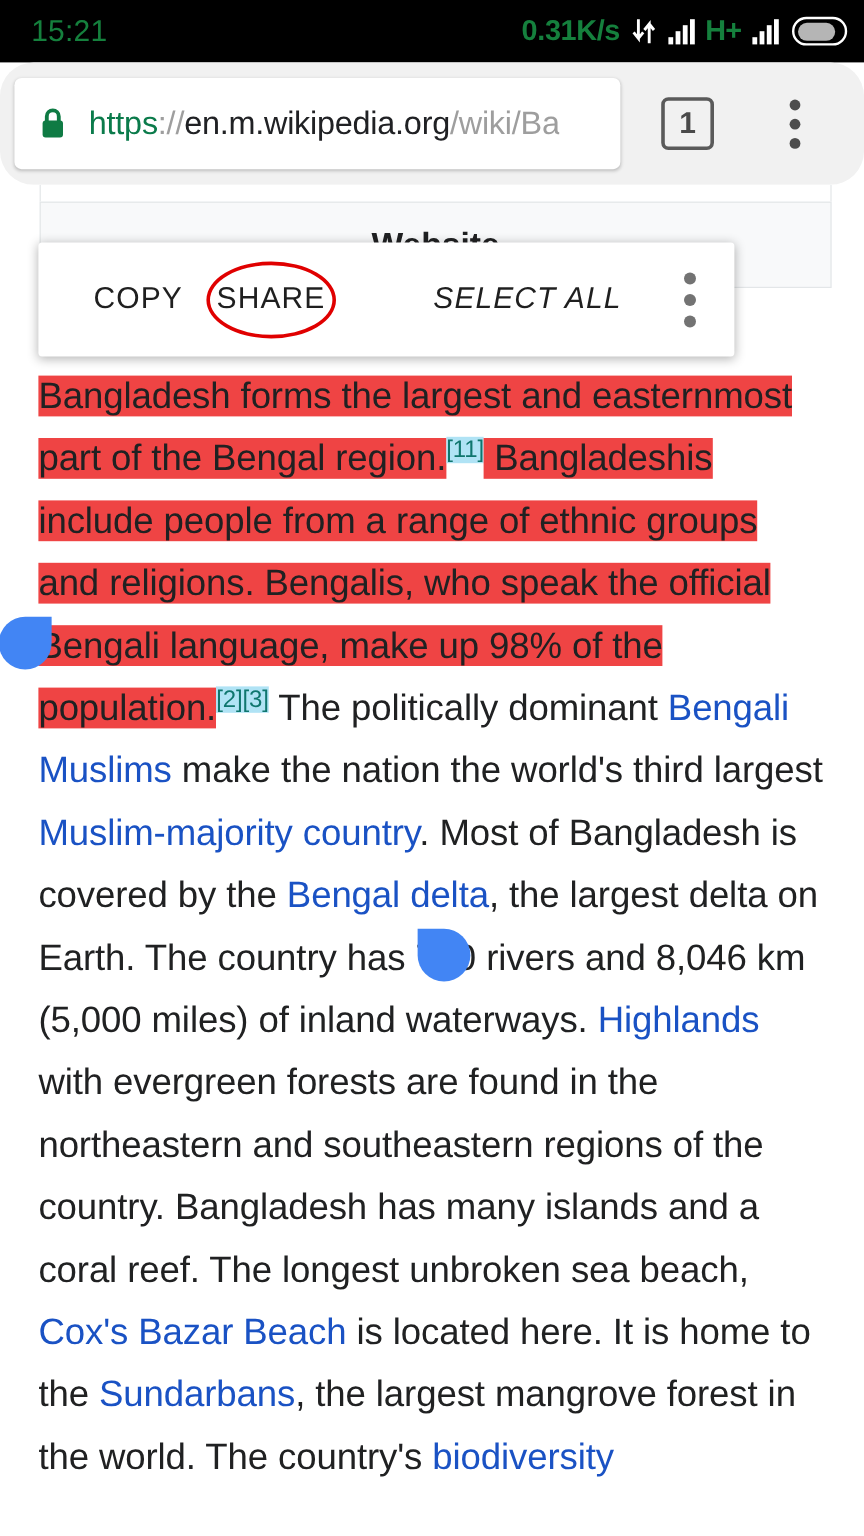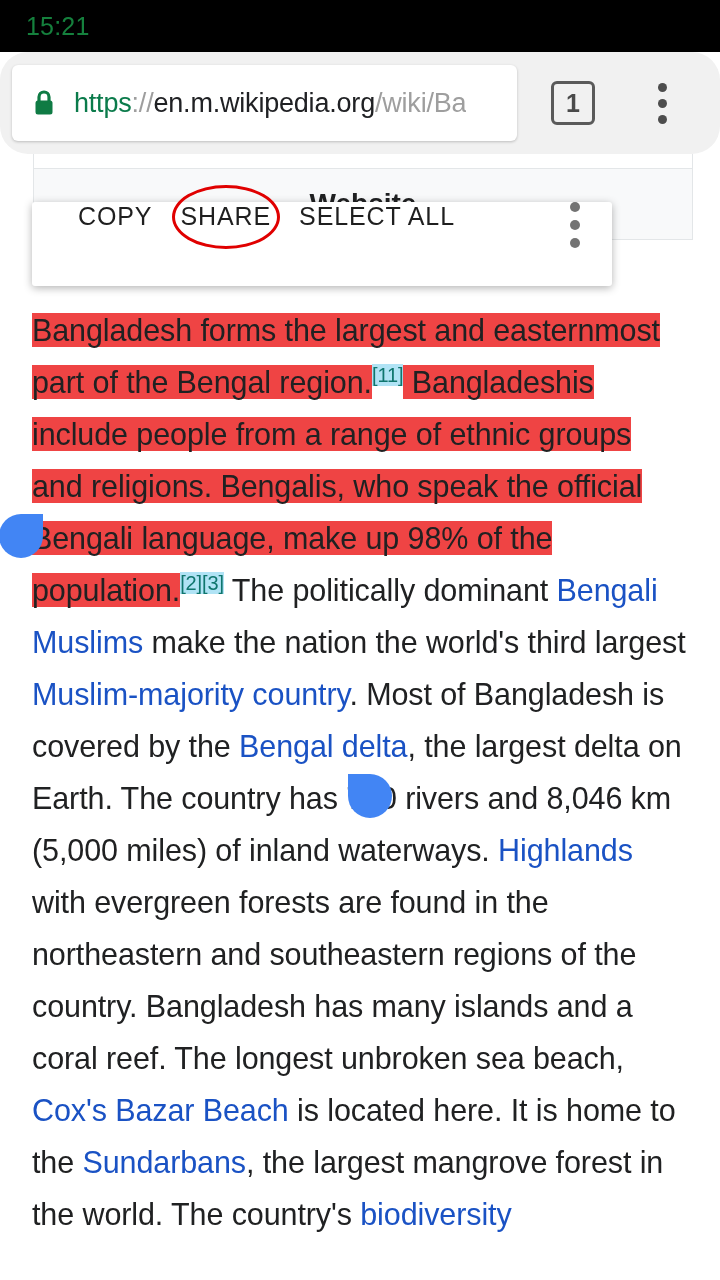--- a/index.html
+++ b/index.html
@@ -89,32 +89,32 @@
   #infobox-header {
     height: 72px; background: #f8f9fa;
     border: 1px solid #e3e6e8;
     display: flex; align-items: center; justify-content: center;
     font-size: 28px; font-weight: 700; color: #202122;
   }
 
   
   #selection-menu {
     position: absolute; left: 32px; top: 48px;
-    width: 580px; height: 84px;
+    width: 580px; height: 95px;
     background: #ffffff; border-radius: 3px;
     box-shadow: 0 2px 9px rgba(0,0,0,.30);
-    display: flex; align-items: flex-start;
+    display: flex; align-items: center;
   }
   .menu-action {
     font-size: 25px; font-weight: 500; color: #1f1f1f;
     letter-spacing: .9px; white-space: nowrap;
   }
   #act-copy   { margin-left: 46px; }
   #act-share  { position: relative; margin-left: 28px; }
-  #act-select { margin-left: 28px; }
+  #act-select { margin-left: 90px; font-style: italic; }
   #share-ellipse {
     position: absolute; left: 50%; top: 50%;
     transform: translate(-50%,-50%);
     width: 108px; height: 64px;
     border: 3.5px solid #e00000; border-radius: 50%;
     pointer-events: none;
   }
   #menu-overflow {
     margin-left: auto; margin-right: 32px;
     display: flex; flex-direction: column; align-items: center; gap: 8px;
@@ -142,20 +142,43 @@
     background: #4285f4;
   }
   #handle-start { left: -1px;  top: 360px; border-radius: 50% 0 50% 50%; }
   #handle-end   { left: 348px; top: 620px; border-radius: 0 50% 50% 50%; }
 </style>
 </head>
 <body>
 
 <div id="status-bar">
   <div id="status-clock">15:21</div>
+  <div id="status-right">
+    <div id="net-speed">0.31K/s</div>
+    <svg width="22" height="24" viewBox="0 0 22 24">
+      <path d="M6 2 L6 18 L2 13 M6 18 L10 13" stroke="#fff" stroke-width="2.4" fill="none"></path>
+      <path d="M15 22 L15 6 L11 11 M15 6 L19 11" stroke="#fff" stroke-width="2.4" fill="none"></path>
+    </svg>
+    <div class="sig-bars">
+        <i></i>
+        <i></i>
+        <i></i>
+        <i></i>
+      </div>
+    <div id="hplus">H+</div>
+    <div class="sig-bars">
+        <i></i>
+        <i></i>
+        <i></i>
+        <i></i>
+      </div>
+    <div id="battery">
+        <span></span>
+      </div>
+  </div>
 </div>
 
 <div id="browser-bar">
   <div id="omnibox">
     <svg id="lock-icon" width="28" height="32" viewBox="0 0 28 32">
       <path d="M9 14 V10 a5 5 0 0 1 10 0 V14" stroke="#0f7b44" stroke-width="3.2" fill="none"></path>
       <rect x="5.5" y="13.5" width="17" height="14" rx="2.5" fill="#0f7b44"></rect>
     </svg>
     <div id="url-text">
       <span class="scheme">https</span><span class="punct">://</span><span class="host">en.m.wikipedia.org</span><span class="path">/wiki/Ba</span>

